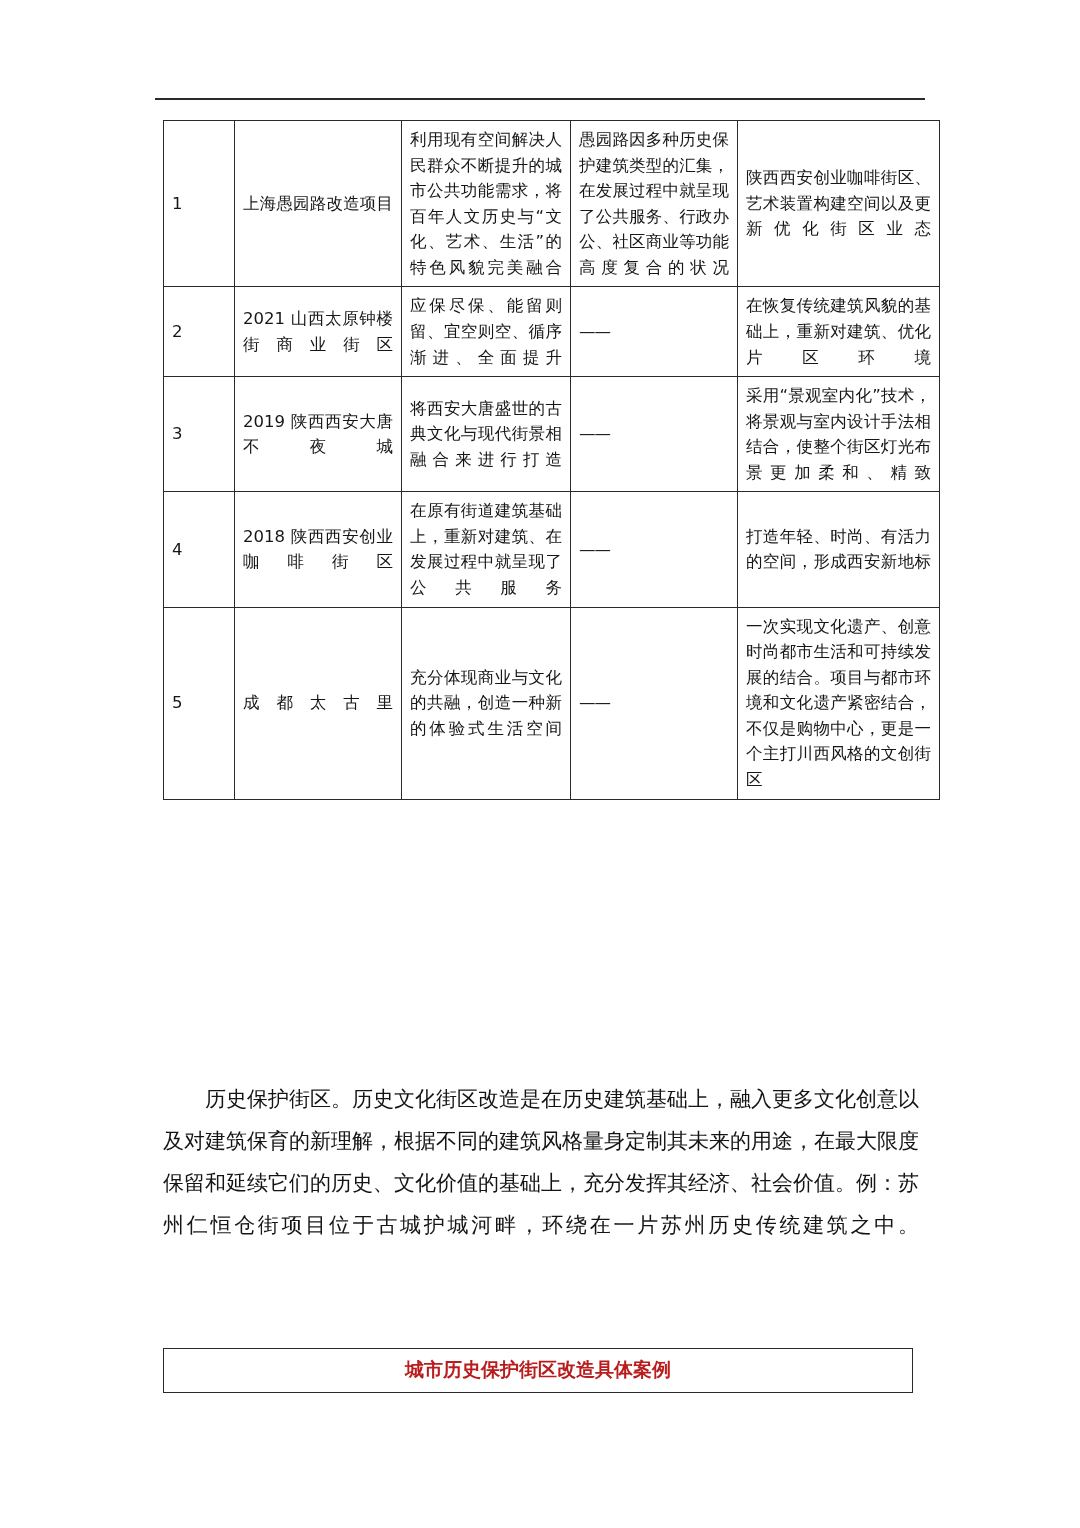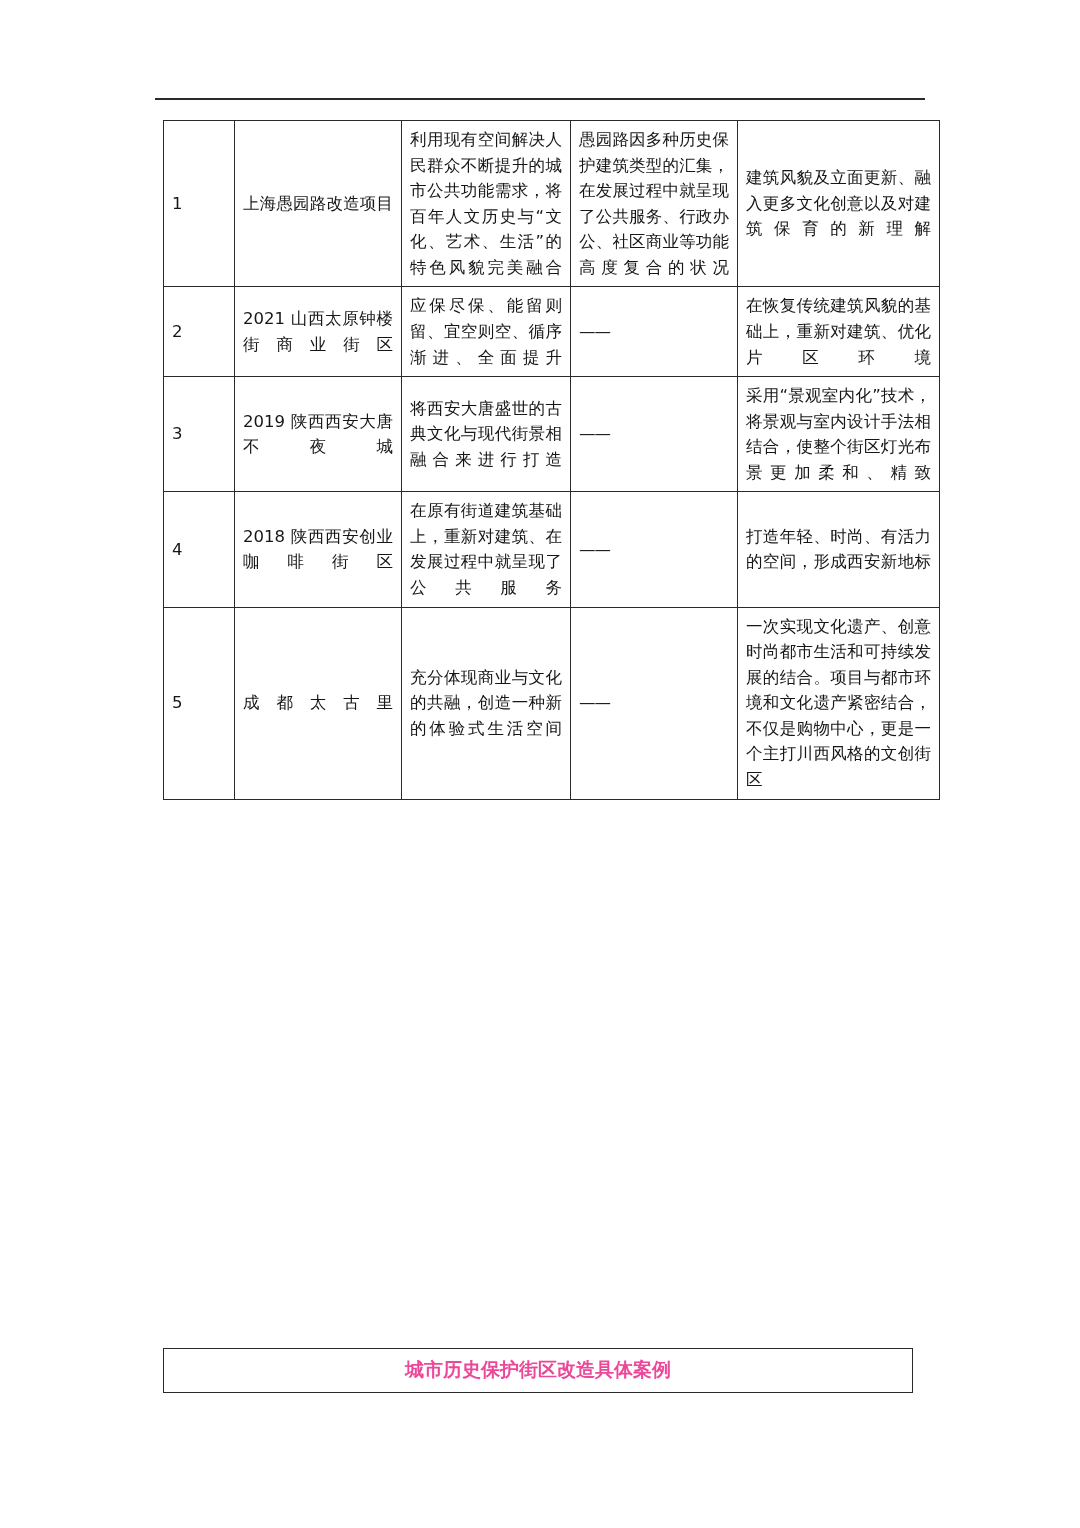--- a/index.html
+++ b/index.html
@@ -93,21 +93,21 @@
   .caption-box {
     position: absolute;
     left: 163px;
     width: 750px;
     border: 1px solid #2a2a2a;
     box-sizing: border-box;
     padding: 8px 0 9px 0;
     text-align: center;
     font-family: "DejaVu Sans", sans-serif;
     font-size: 19px;
-    color: #ec4899;
+    color: #b91c1c;
     font-weight: bold;
   }
   .page-number {
     position: absolute;
     left: 0;
     width: 1080px;
     text-align: center;
     font-family: "DejaVu Sans", sans-serif;
     font-size: 17px;
     font-weight: bold;
@@ -121,21 +121,21 @@
 
   <div class="top-rule"></div>
 
   <table class="main-table">
     <tbody>
       <tr>
         <td class="col-idx">1</td>
         <td class="col-name">上海愚园路改造项目</td>
         <td class="col-desc">利用现有空间解决人民群众不断提升的城市公共功能需求，将百年人文历史与“文化、艺术、生活”的特色风貌完美融合</td>
         <td class="col-status">愚园路因多种历史保护建筑类型的汇集，在发展过程中就呈现了公共服务、行政办公、社区商业等功能高度复合的状况</td>
-        <td class="col-feature">建筑风貌及立面更新、融入更多文化创意以及对建筑保育的新理解</td>
+        <td class="col-feature">陕西西安创业咖啡街区、艺术装置构建空间以及更新优化街区业态</td>
       </tr>
       <tr>
         <td class="col-idx">2</td>
         <td class="col-name">2021 山西太原钟楼街商业街区</td>
         <td class="col-desc">应保尽保、能留则留、宜空则空、循序渐进、全面提升</td>
         <td class="col-status dash">——</td>
         <td class="col-feature">在恢复传统建筑风貌的基础上，重新对建筑、优化片区环境</td>
       </tr>
       <tr>
         <td class="col-idx">3</td>
@@ -154,17 +154,18 @@
       <tr>
         <td class="col-idx">5</td>
         <td class="col-name">成都太古里</td>
         <td class="col-desc">充分体现商业与文化的共融，创造一种新的体验式生活空间</td>
         <td class="col-status dash">——</td>
         <td class="col-feature">一次实现文化遗产、创意时尚都市生活和可持续发展的结合。项目与都市环境和文化遗产紧密结合，不仅是购物中心，更是一个主打川西风格的文创街区</td>
       </tr>
     </tbody>
   </table>
 
+  <div class="para" style="top:1078px;">历史保护街区。历史文化街区改造是在历史建筑基础上，融入更多文化创意以及对建筑保育的新理解，根据不同的建筑风格量身定制其未来的用途，在最大限度保留和延续它们的历史、文化价值的基础上，充分发挥其经济、社会价值。例：苏州仁恒仓街项目位于古城护城河畔，环绕在一片苏州历史传统建筑之中。</div>
 
   <div class="caption-box" style="top:1348px;">城市历史保护街区改造具体案例</div>
 
 
 </div>
 
 </body></html>

